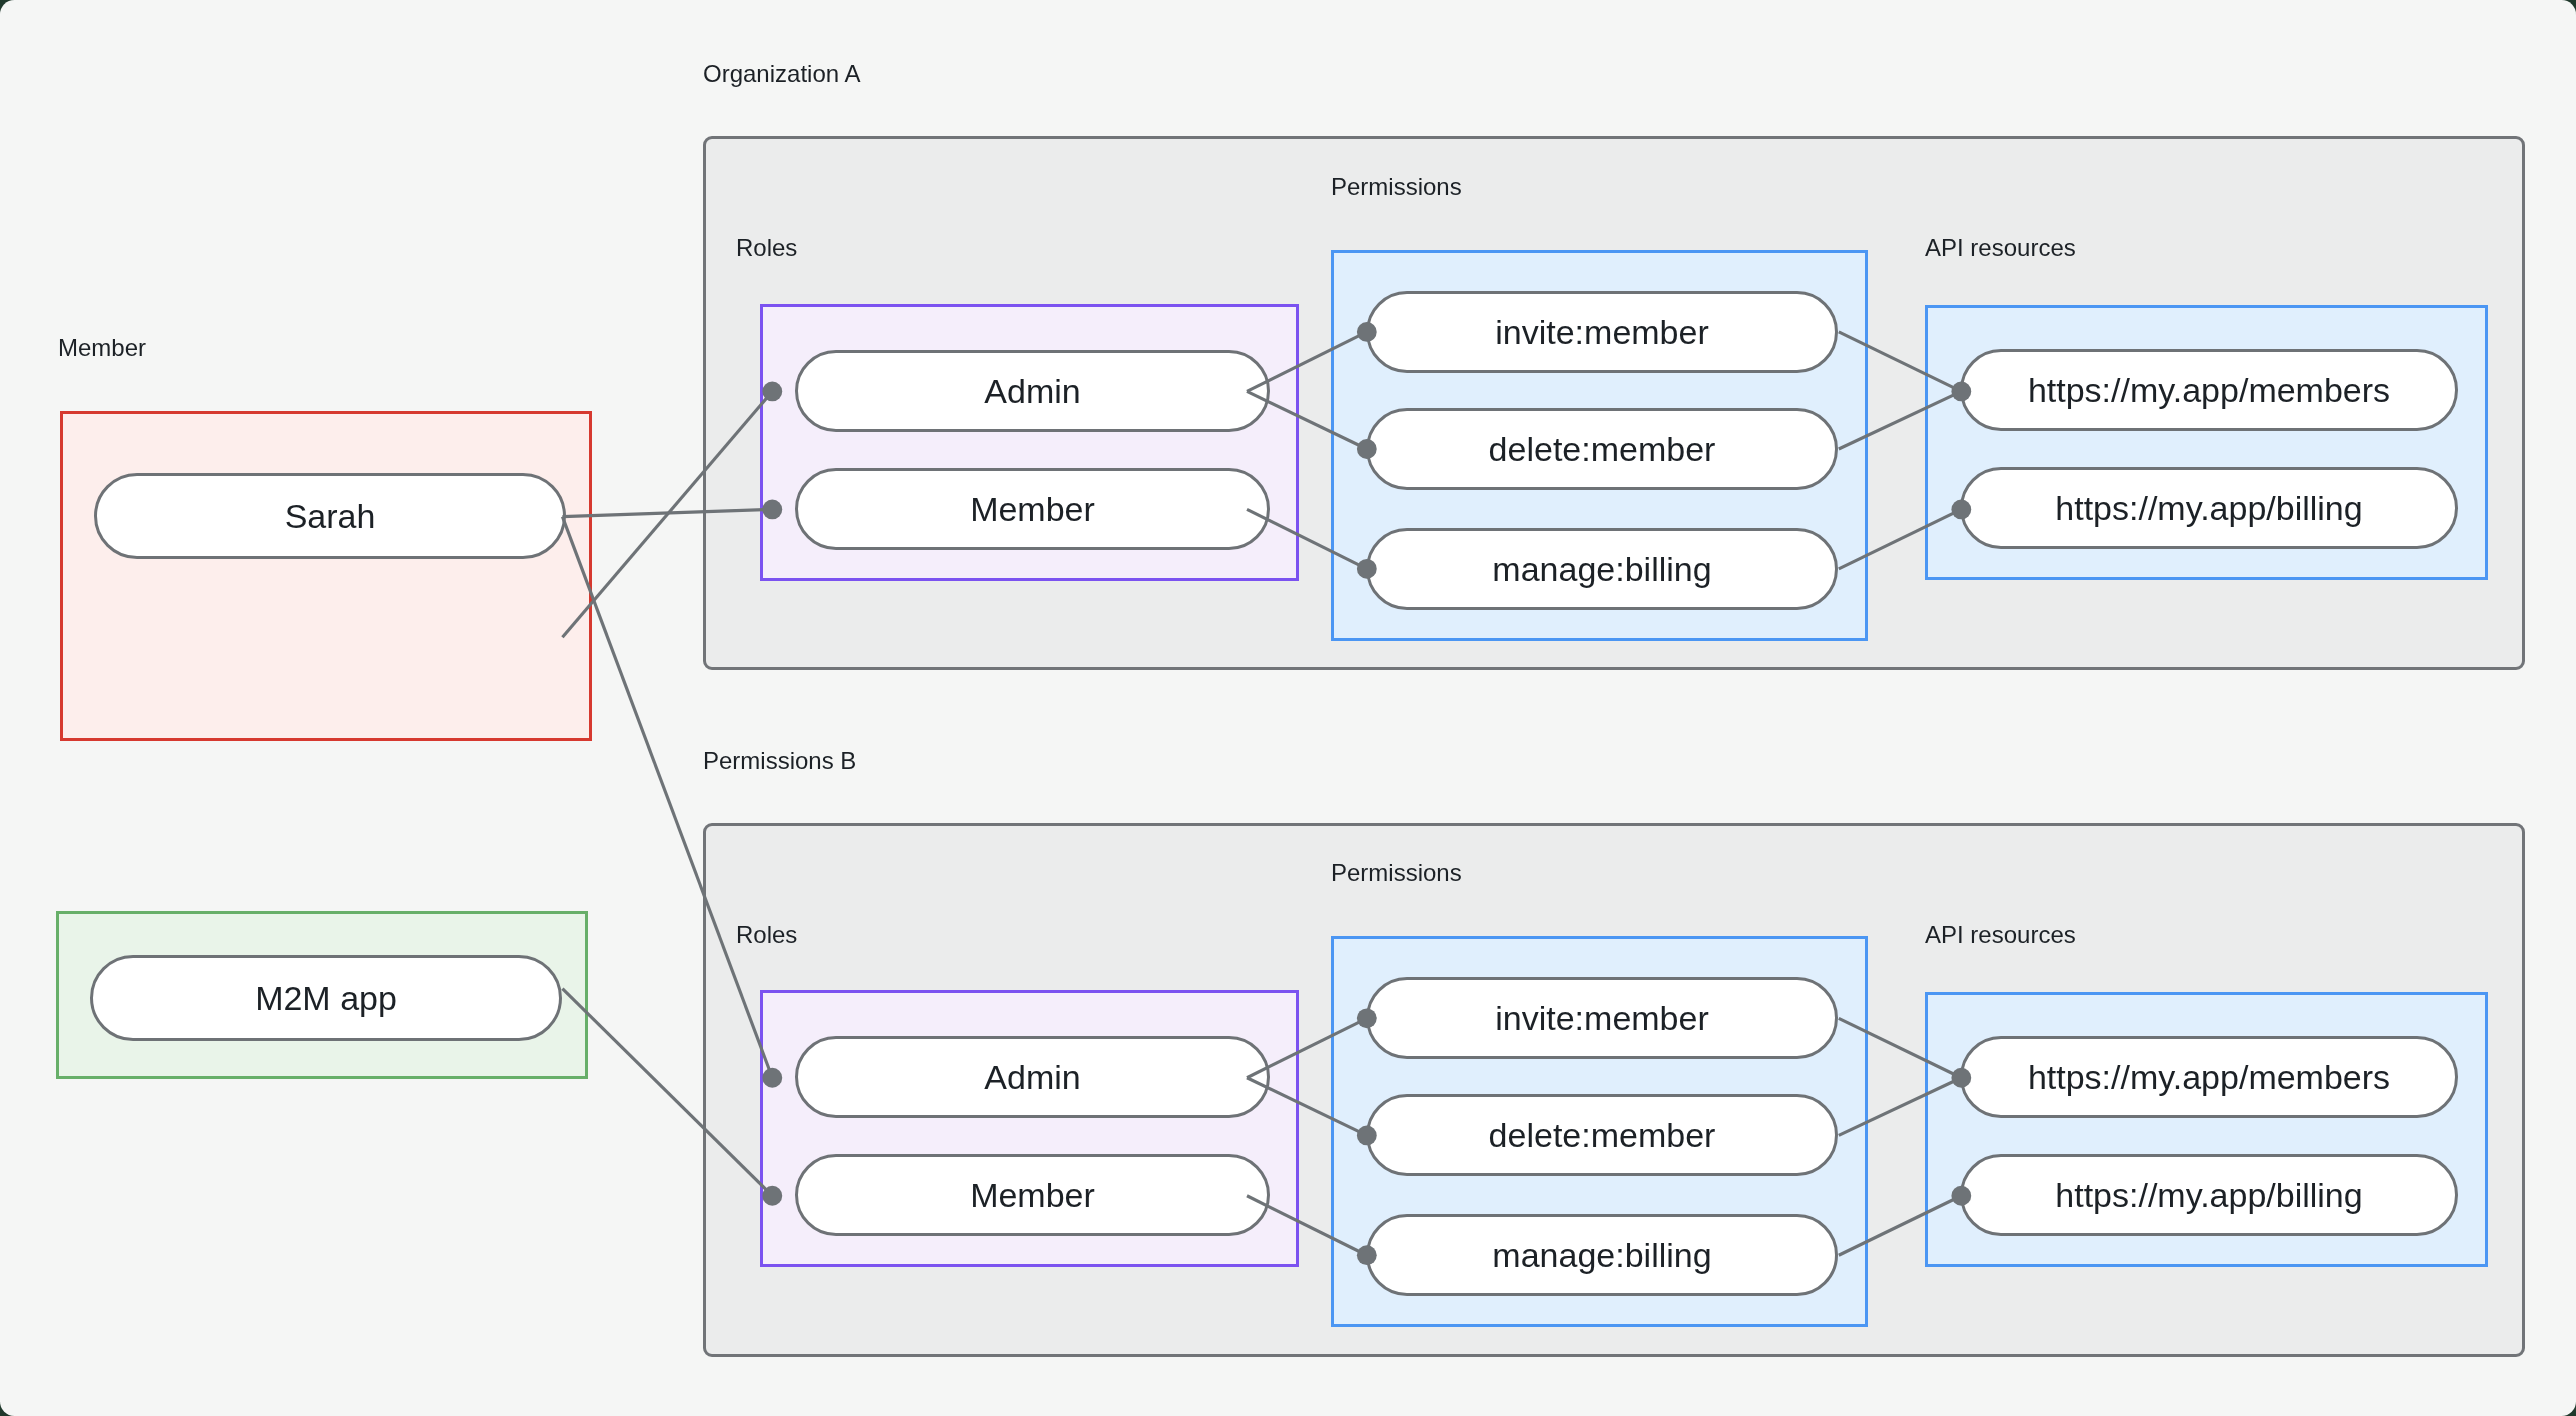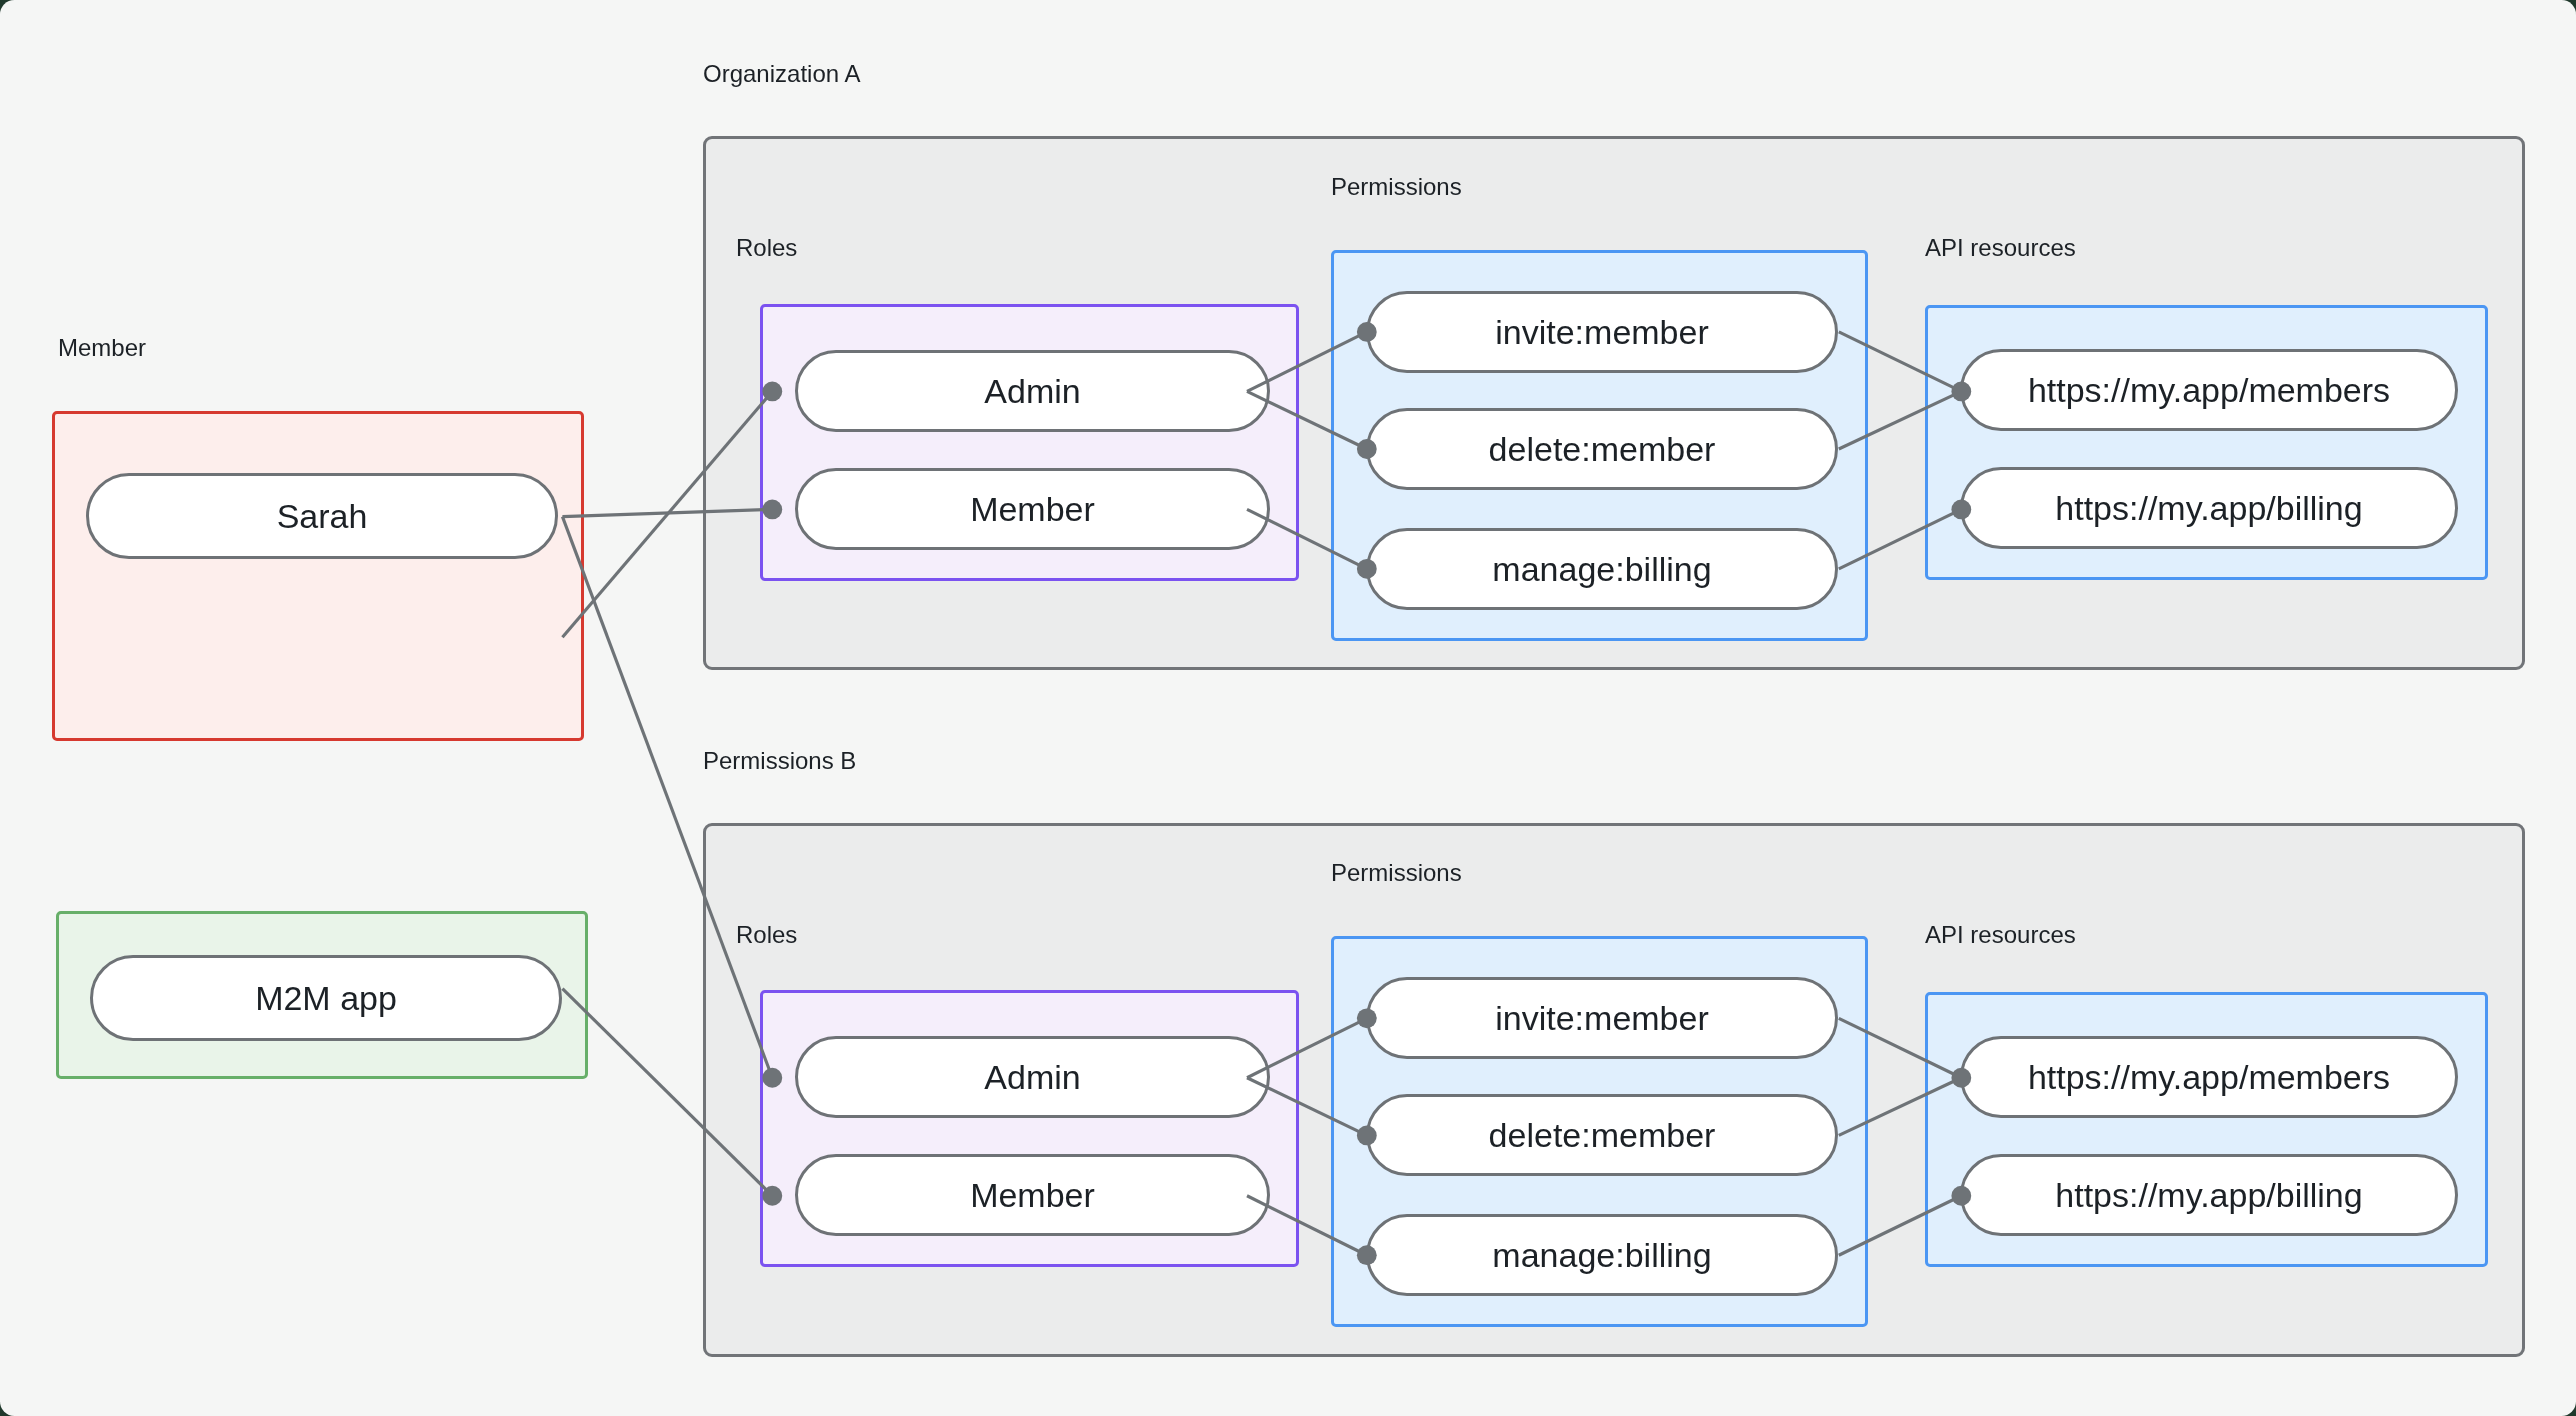--- a/index.html
+++ b/index.html
@@ -18,39 +18,39 @@
     background:var(--canvas-bg);border-radius:14.4px;overflow:hidden;
   }
   .lbl{
     position:absolute;font-size:24px;line-height:1.1;font-weight:400;
     color:var(--text);white-space:nowrap;
   }
   .container{
     position:absolute;background:var(--container-bg);
     border:3.2px solid var(--container-border);border-radius:9px;box-sizing:border-box;
   }
-  .gbox{position:absolute;border-radius:5px;box-sizing:border-box;}
+  .gbox{position:absolute;border-radius:0;box-sizing:border-box;}
   .gbox.red{background:var(--users-bg);border:3.6px solid var(--users-border);}
   .gbox.green{background:var(--m2m-bg);border:3.6px solid var(--m2m-border);margin-top:9px;}
   .gbox.purple{background:var(--roles-bg);border:3.6px solid var(--roles-border);margin-left:24px;}
   .gbox.blue{background:var(--perm-bg);border:3.6px solid var(--perm-border);}
   .pill{
     position:absolute;background:var(--pill-bg);border:3.2px solid var(--pill-border);
     border-radius:54px;box-sizing:border-box;display:flex;align-items:center;justify-content:center;
     font-size:34px;color:var(--text);white-space:nowrap;
   }
   #edge-layer{position:absolute;left:0;top:0;pointer-events:none;}
 </style>
 </head>
 <body>
 
 <div id="canvas">
 
   <div class="lbl" style="left:58px;top:335px">Member</div>
-  <div class="gbox red" style="left:52px;top:411px;width:532px;height:330px">
+  <div class="gbox red" style="left:60px;top:411px;width:532px;height:330px">
     <div class="pill" style="left:31px;top:59px;width:472px;height:86px">
         <span>Sarah</span>
       </div>
   </div>
 
   <div class="gbox green" style="left:56px;top:902px;width:532px;height:168px">
     <div class="pill" style="left:31px;top:41px;width:472px;height:86px">
         <span>M2M app</span>
       </div>
   </div>

